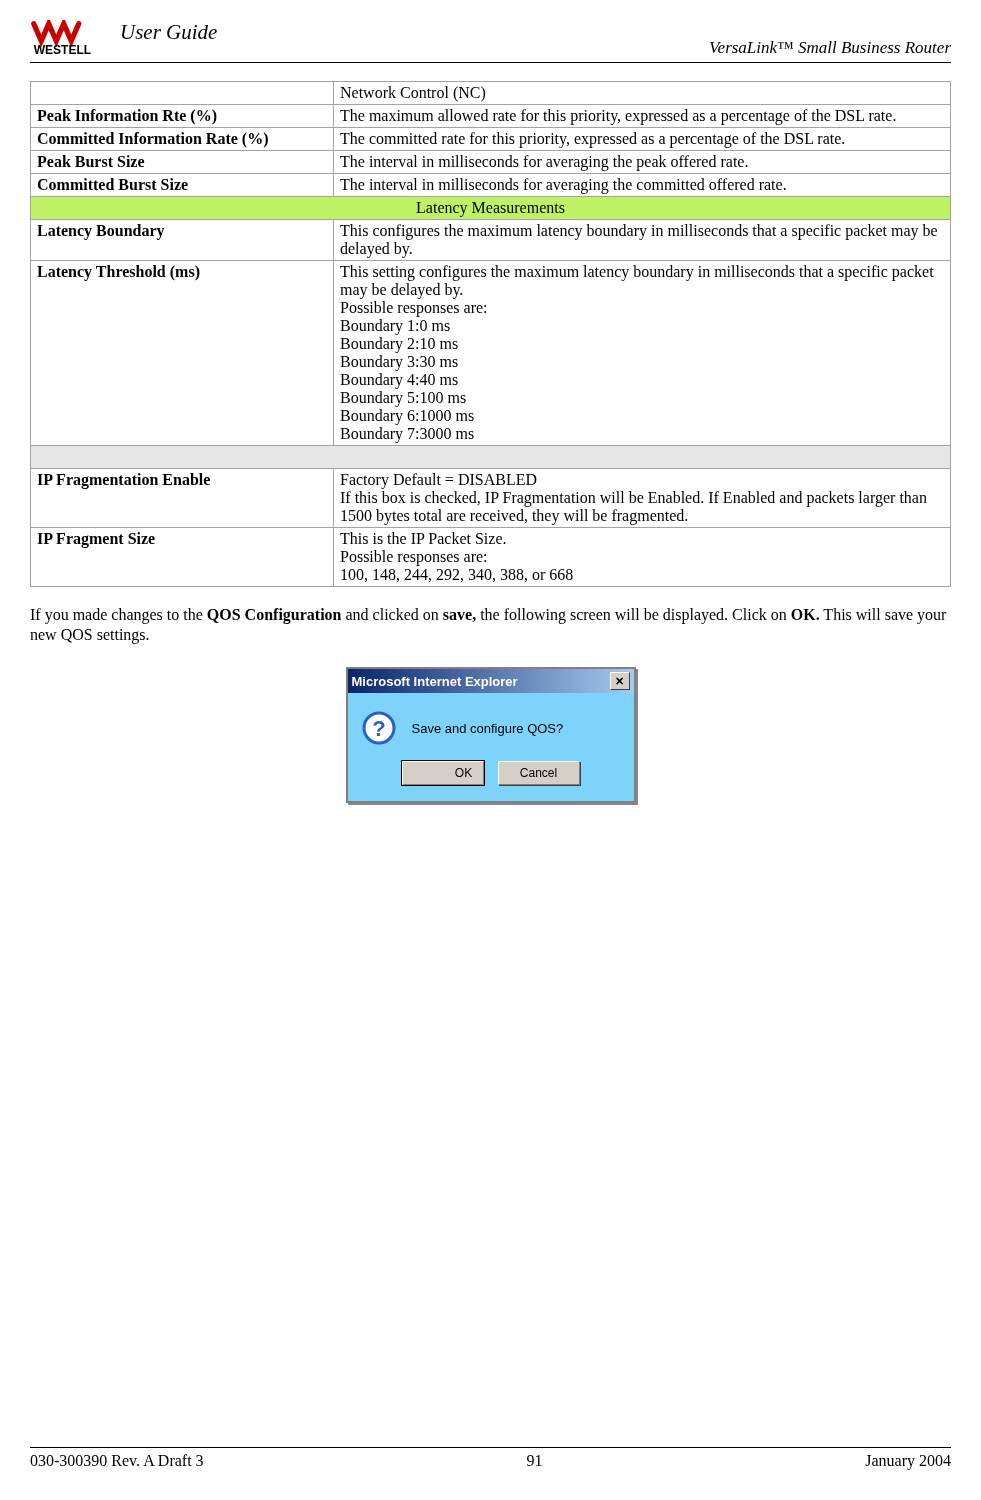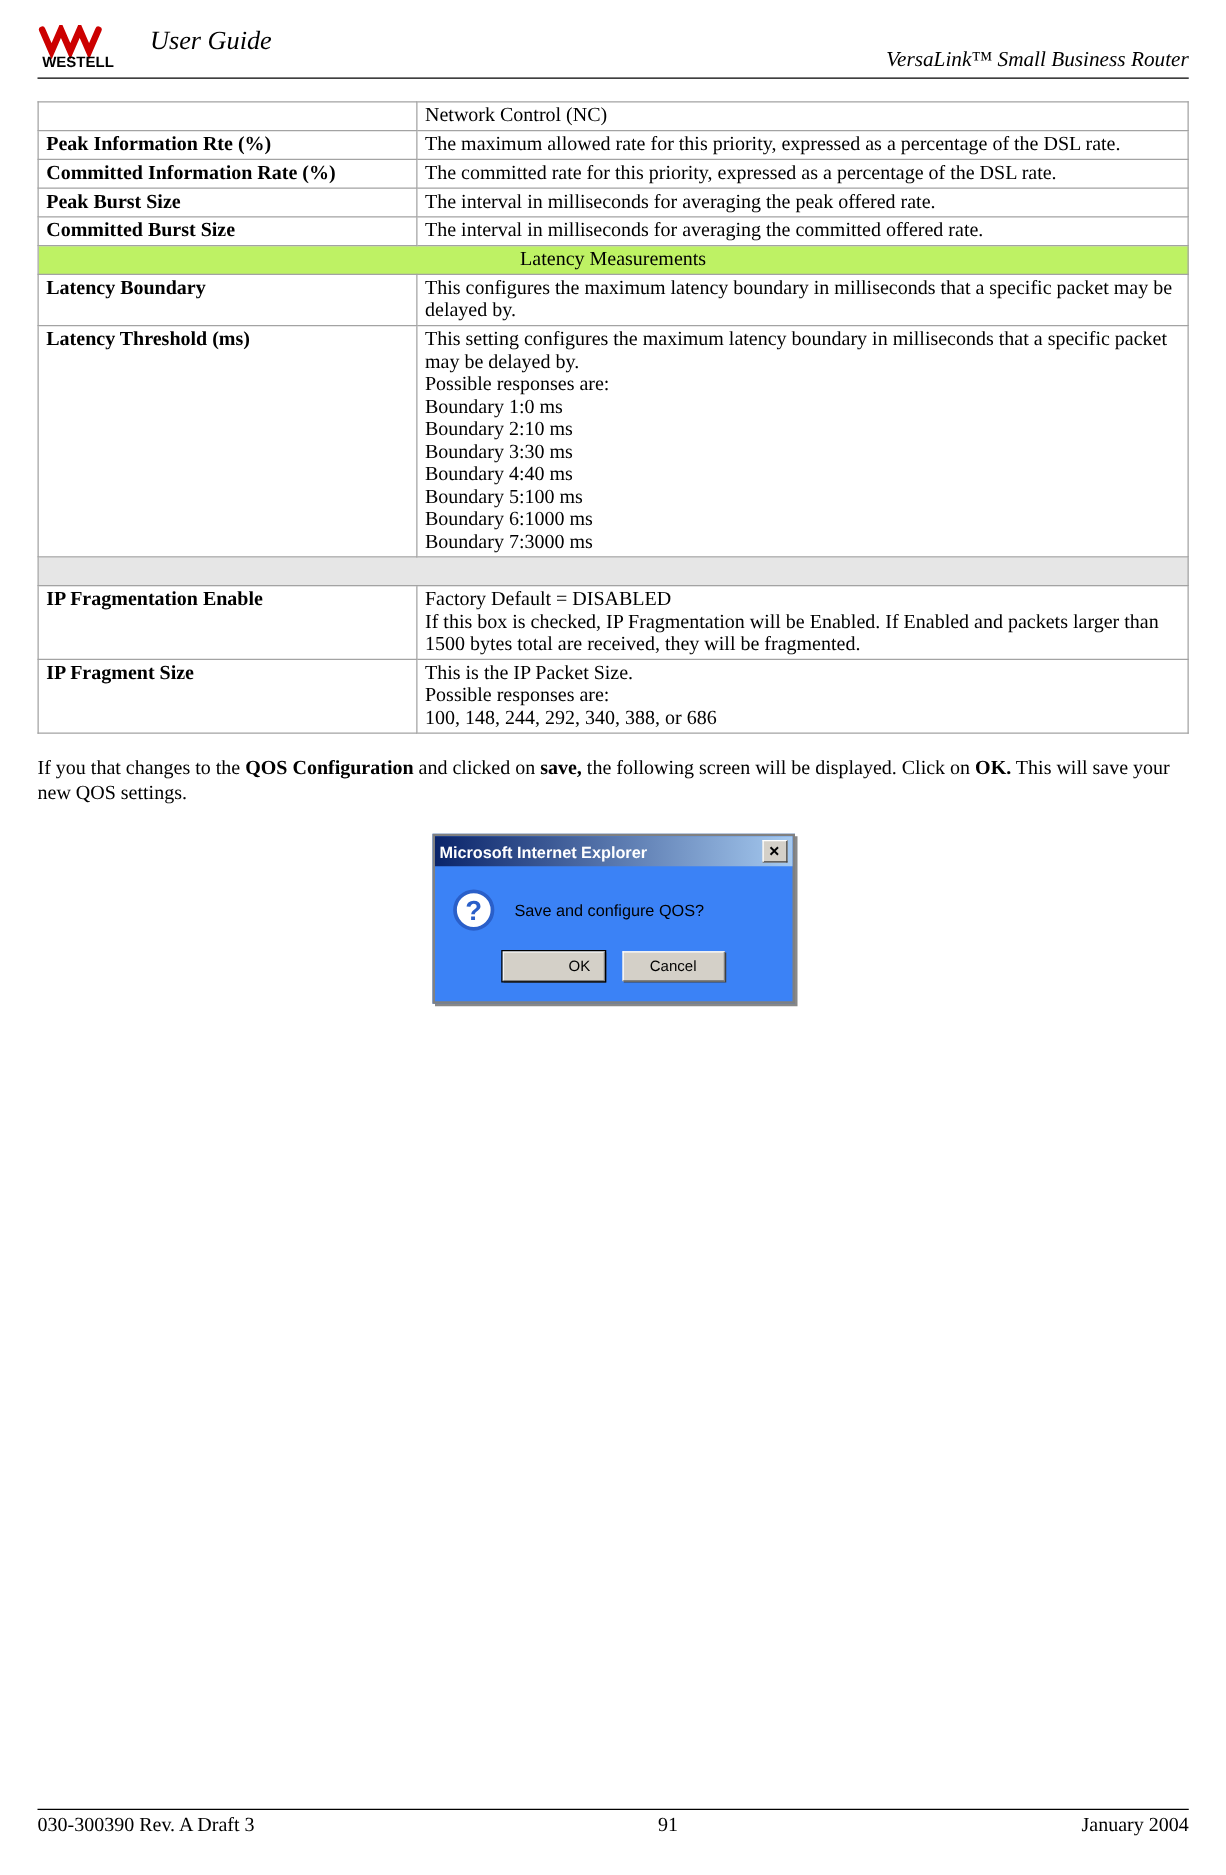--- a/index.html
+++ b/index.html
@@ -55,21 +55,21 @@
   .body-para { margin-top: 18px; line-height: 1.25; }
   .body-para .b { font-weight: bold; }
   .dialog-wrap {
     display: flex;
     justify-content: center;
     margin-top: 22px;
   }
   .dialog {
     width: 286px;
     border: 2px solid #808080;
-    background: #3b82f6;
+    background: #7dd3fc;
     font-family: Tahoma, Arial, sans-serif;
     font-size: 13px;
     box-shadow: 2px 2px 0 #888;
   }
   .dialog-titlebar {
     background: linear-gradient(to right, #0a246a, #a6caf0);
     color: #fff;
     display: flex;
     justify-content: space-between;
     align-items: center;
@@ -196,27 +196,27 @@
       </tr>
       <tr>
         <td class="label-col">IP Fragmentation Enable</td>
         <td style="white-space: pre-line;">Factory Default = DISABLED
 If this box is checked, IP Fragmentation will be Enabled. If Enabled and packets larger than 1500 bytes total are received, they will be fragmented.</td>
       </tr>
       <tr>
         <td class="label-col">IP Fragment Size</td>
         <td style="white-space: pre-line;">This is the IP Packet Size.
 Possible responses are:
-100, 148, 244, 292, 340, 388, or 686</td>
+100, 148, 244, 292, 340, 388, or 668</td>
       </tr>
     </tbody>
 </table>
 
 <div class="body-para">
-  <span>If you that changes to the </span><span class="b">QOS Configuration</span><span> and clicked on </span><span class="b">save,</span><span> the following screen will be displayed. Click on </span><span class="b">OK.</span><span> This will save your new QOS settings.</span>
+  <span>If you made changes to the </span><span class="b">QOS Configuration</span><span> and clicked on </span><span class="b">save,</span><span> the following screen will be displayed. Click on </span><span class="b">OK.</span><span> This will save your new QOS settings.</span>
 </div>
 
 <div class="dialog-wrap">
   <div class="dialog">
     <div class="dialog-titlebar">
       <span>Microsoft Internet Explorer</span>
       <div class="dialog-close">✕</div>
     </div>
     <div class="dialog-body">
       <div class="dialog-icon">

